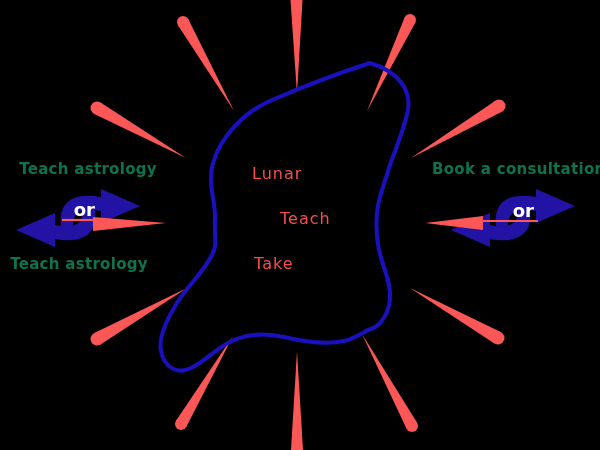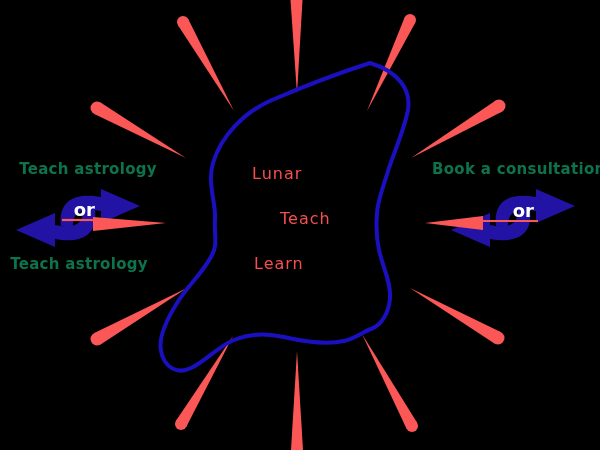--- a/index.html
+++ b/index.html
@@ -109,14 +109,14 @@
 
   <div class="txt green-label" style="left:18px;top:162px;width:140px;">Teach astrology</div>
   <div class="txt or-label" style="left:59px;top:201px;width:36px;">or</div>
   <div class="txt green-label" style="left:9px;top:257px;width:140px;">Teach astrology</div>
 
   <div class="txt green-label" style="left:432px;top:162px;width:160px;">Book a consultation</div>
   <div class="txt or-label" style="left:498px;top:202px;width:36px;">or</div>
 
   <div class="txt center-word" style="left:252px;top:166px;">Lunar</div>
   <div class="txt center-word" style="left:280px;top:211px;">Teach</div>
-  <div class="txt center-word" style="left:254px;top:256px;">Learn</div>
+  <div class="txt center-word" style="left:254px;top:256px;">Take</div>
 </div>
 
 </body></html>

